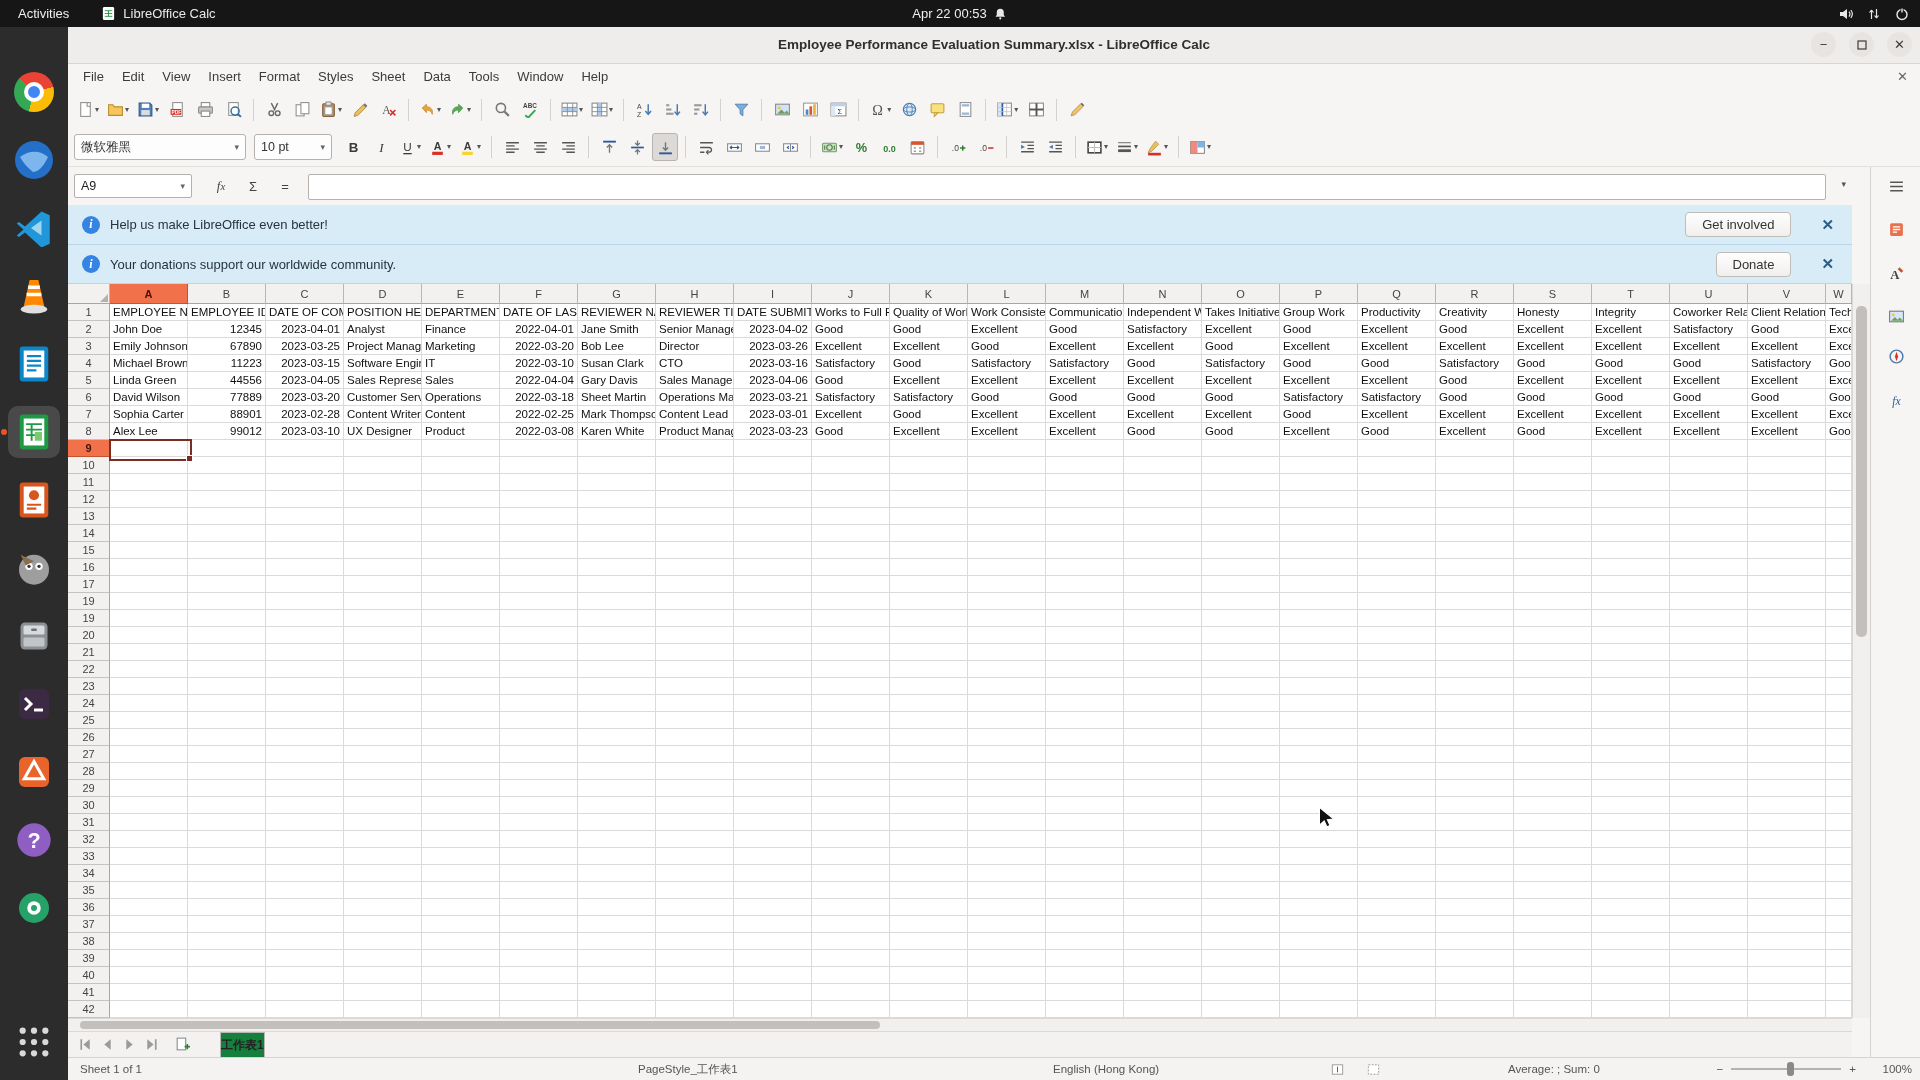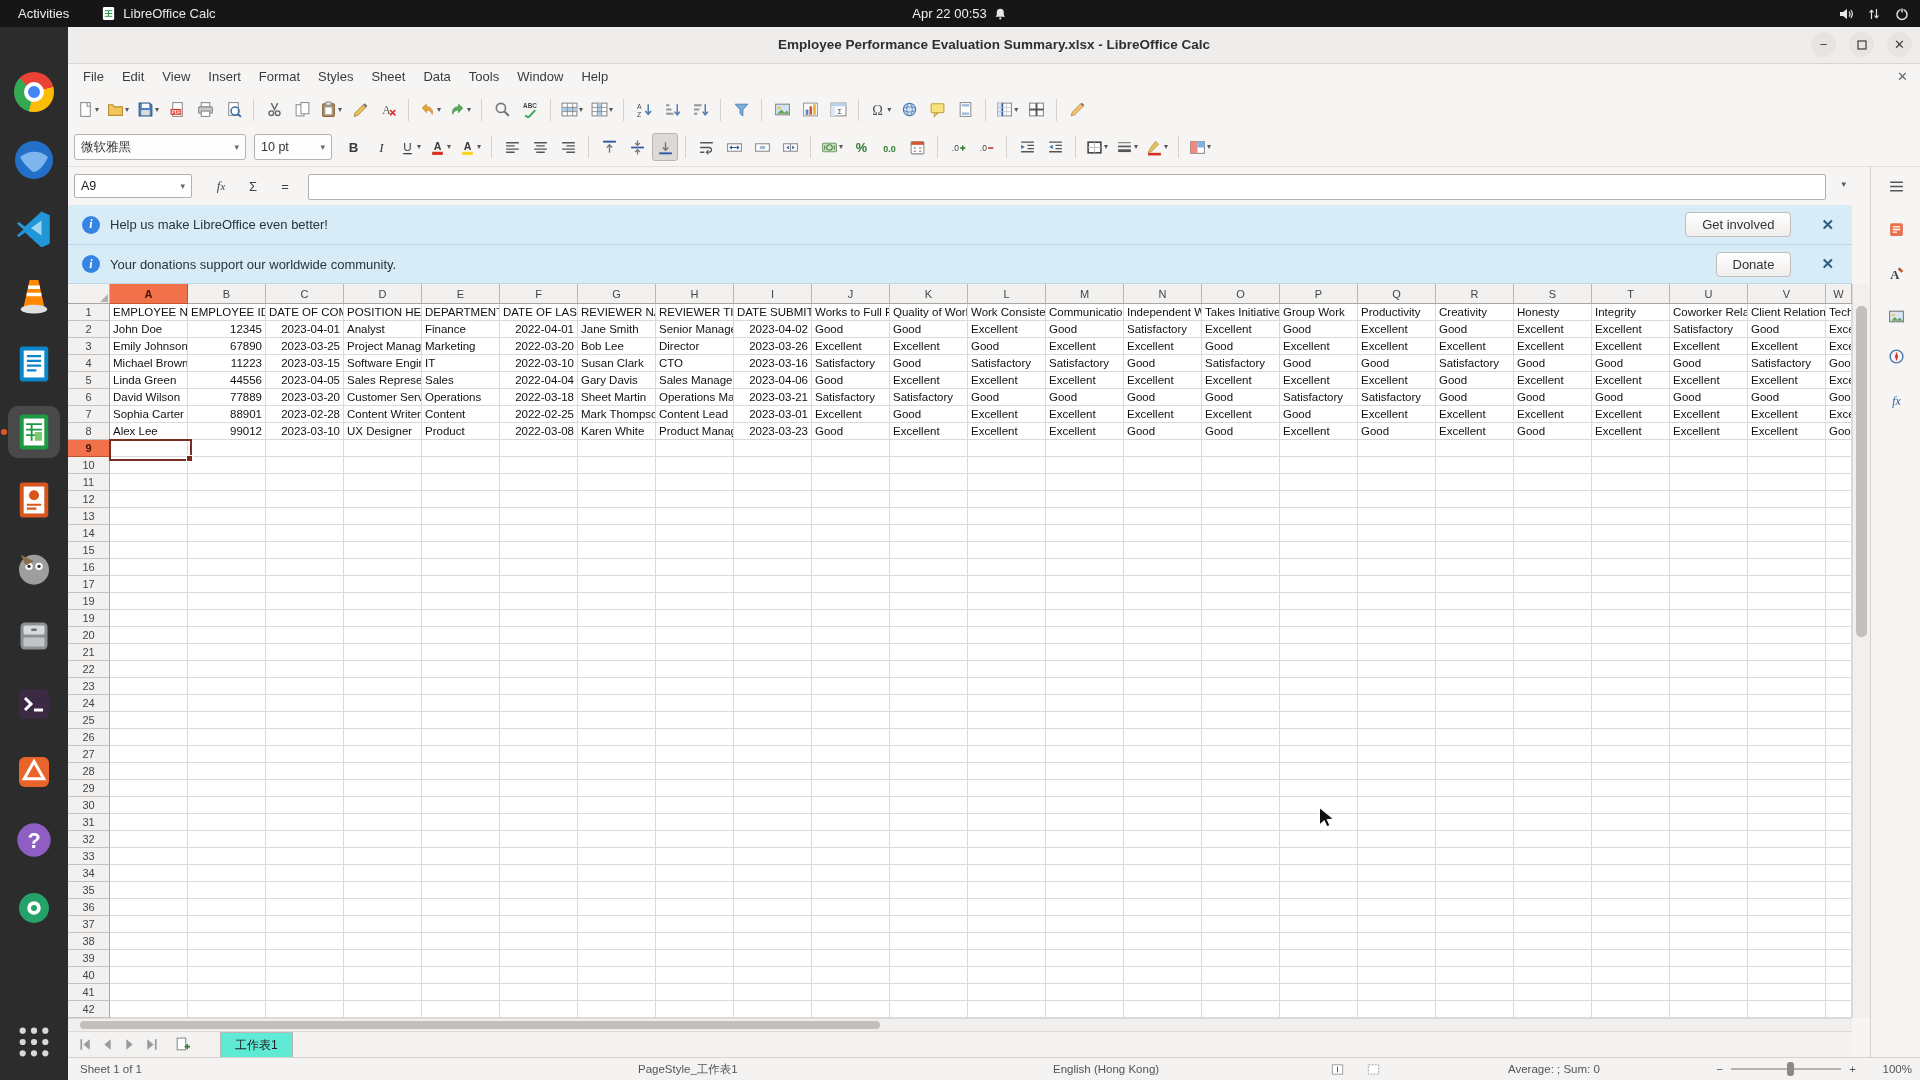--- a/index.html
+++ b/index.html
@@ -85,22 +85,22 @@
   
   .vscroll{position:absolute;left:1784px;top:257px;width:18px;height:734px;background:#f1f0ef;border-left:1px solid #dbd8d5;box-sizing:border-box;}
   .vthumb{position:absolute;left:3px;width:11px;border-radius:5px;background:#c2bfbc;}
   .hscroll{position:absolute;left:0;top:991px;width:1784px;height:13px;background:#f1f0ef;border-top:1px solid #dbd8d5;box-sizing:border-box;}
   .hthumb{position:absolute;top:2px;height:8px;border-radius:4px;background:#c2bfbc;}
   
   .tabsbar{position:absolute;left:0;top:1004px;width:1784px;height:26px;background:#f3f2f1;border-top:1px solid #dbd8d5;
     display:flex;align-items:center;box-sizing:border-box;}
   .navbtn{width:22px;height:20px;display:flex;align-items:center;justify-content:center;}
   .addsheet{width:24px;height:20px;display:flex;align-items:center;justify-content:center;margin-left:8px;}
-  .sheet-tab{margin-left:26px;height:24px;padding:0 14px;background:#5eead4;border:1px solid #b9b7b5;border-bottom:none;
-    display:flex;align-items:center;font-size:12px;font-weight:normal;color:#222;}
+  .sheet-tab{margin-left:26px;height:24px;padding:0 0;background:#15803d;border:1px solid #b9b7b5;border-bottom:none;
+    display:flex;align-items:center;font-size:12px;font-weight:bold;color:#222;}
   
   .statusbar{position:absolute;left:0;top:1030px;width:1852px;height:23px;background:#f4f3f2;border-top:1px solid #d5d2cf;
     font-size:11.5px;color:#555;box-sizing:border-box;}
   .sb{position:absolute;top:0;line-height:22px;white-space:nowrap;}
   .zoomwrap{position:absolute;right:64px;top:0;height:22px;display:flex;align-items:center;gap:8px;}
   .zoomtrack{position:relative;width:110px;height:2px;background:#b5b2af;}
   .zoomthumb{position:absolute;left:56px;top:-6px;width:7px;height:14px;border-radius:3px;background:#8b8885;}
   
   .sidestrip{position:absolute;left:1802px;top:140px;width:50px;height:890px;background:#f6f5f4;border-left:1px solid #d5d2cf;box-sizing:border-box;}
   .sideic{position:absolute;left:12px;width:26px;height:26px;display:flex;align-items:center;justify-content:center;}

